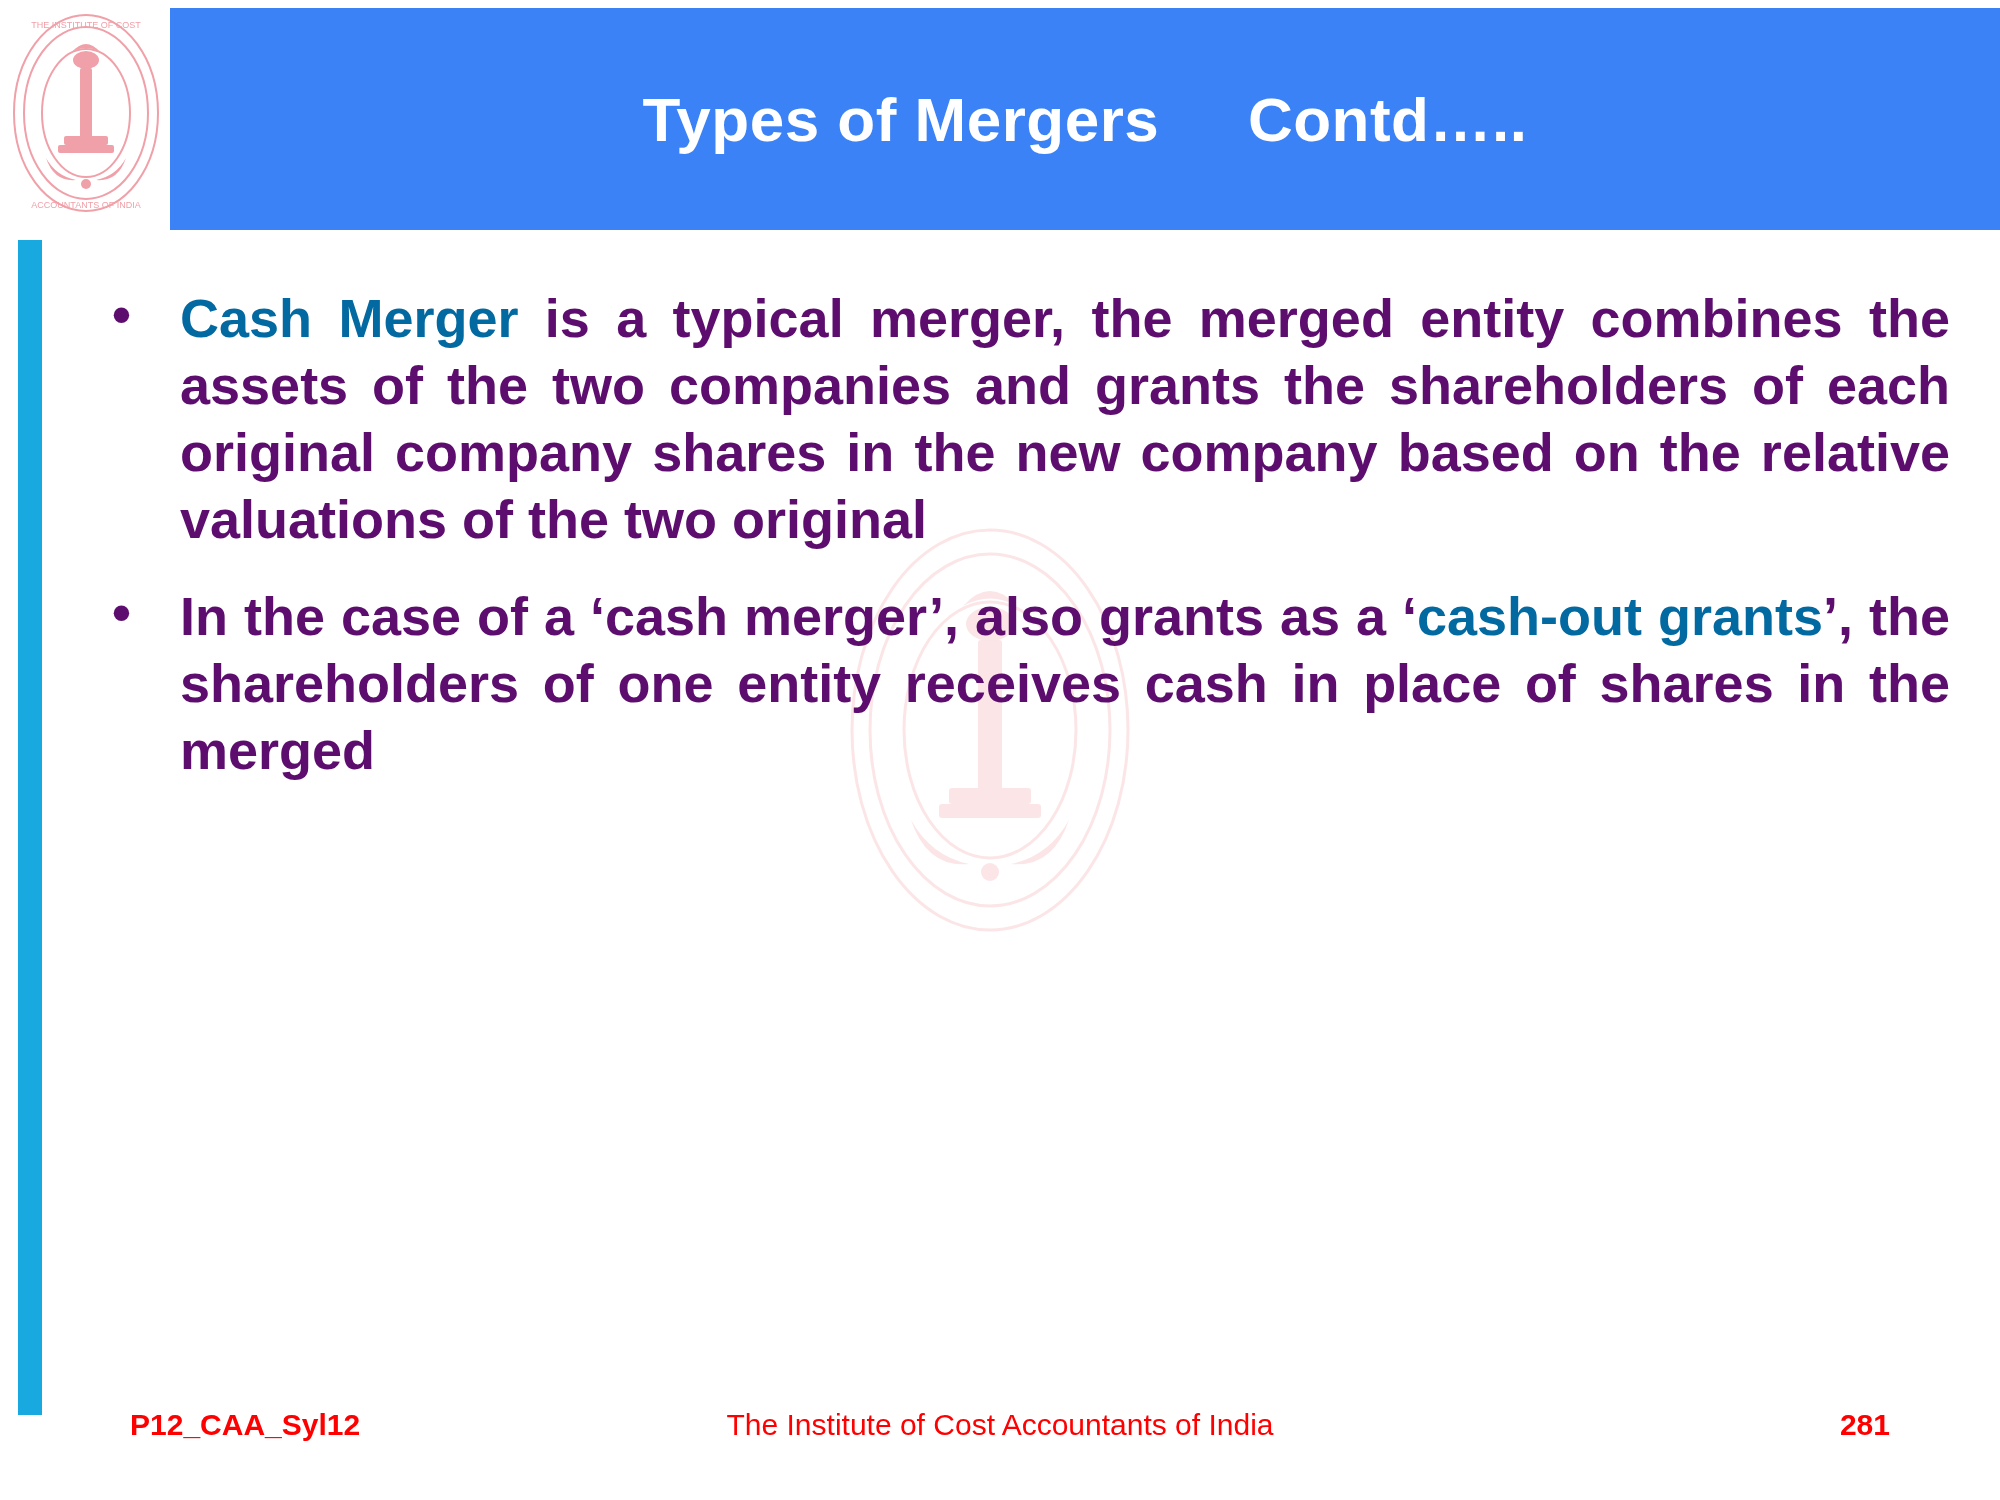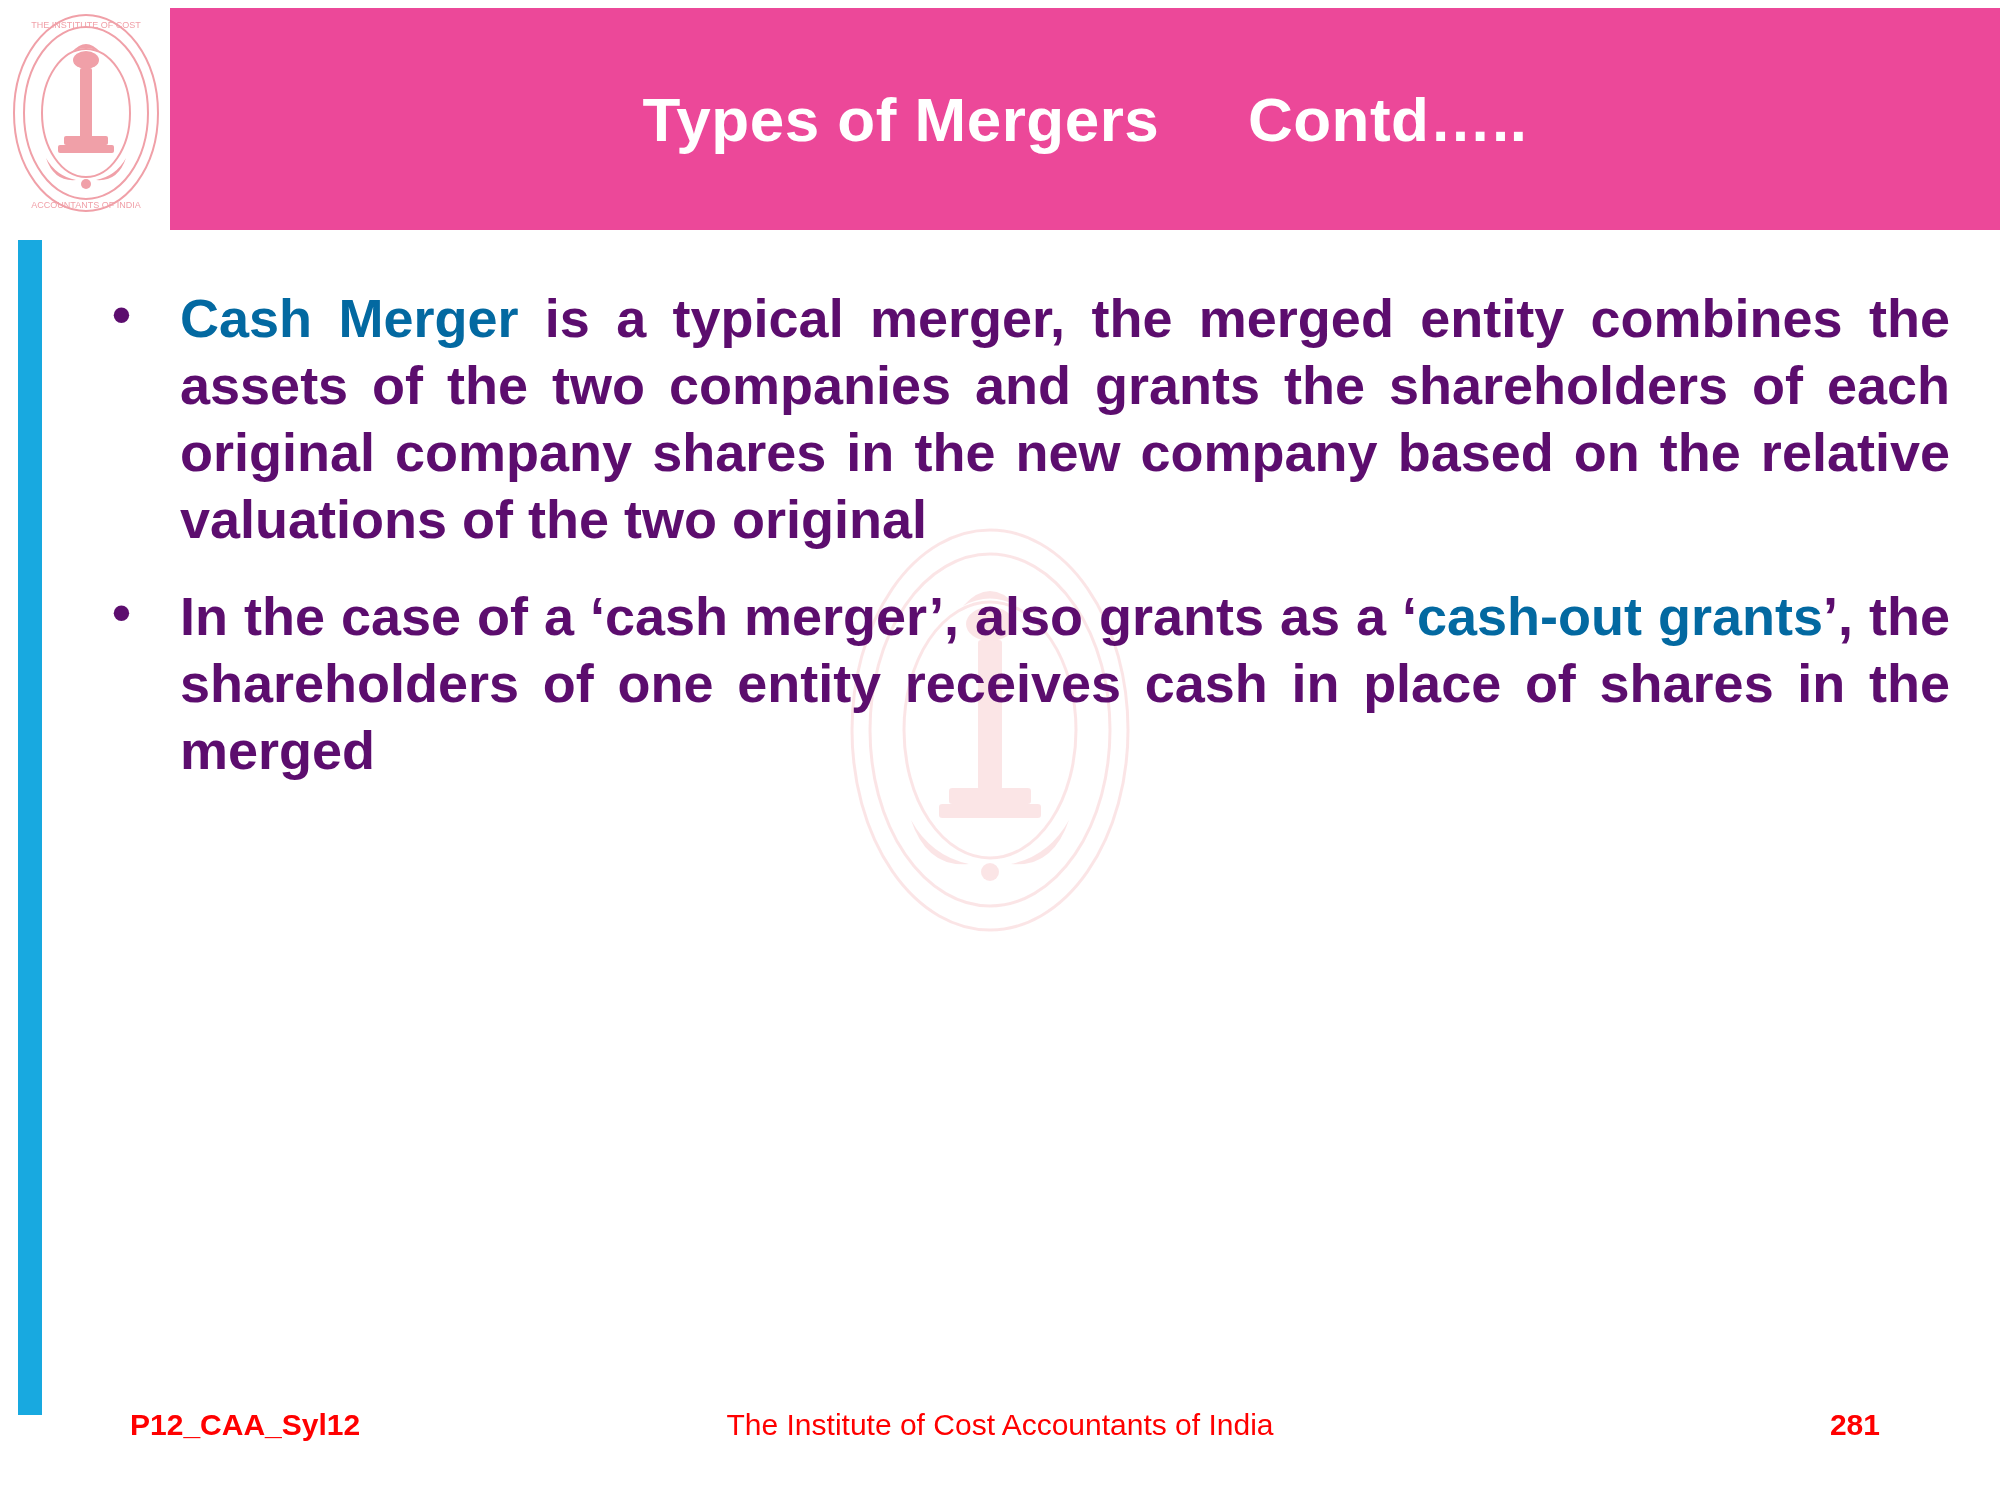--- a/index.html
+++ b/index.html
@@ -15,21 +15,21 @@
     position: relative;
   }
 
   
   .header-band {
     position: absolute;
     left: 170px;
     top: 8px;
     width: 1830px;
     height: 222px;
-    background: #ec4899;
+    background: #3b82f6;
     display: flex;
     align-items: center;
     justify-content: center;
   }
   .header-title {
     color: #ffffff;
     font-size: 62px;
     font-weight: bold;
     letter-spacing: 0.5px;
     white-space: pre;
@@ -126,21 +126,21 @@
     left: 0;
     top: 0;
     width: 2000px;
     text-align: center;
     color: #ff0000;
     font-size: 30px;
     font-weight: normal;
   }
   .footer-right {
     position: absolute;
-    right: 120px;
+    right: 110px;
     top: 0;
     color: #ff0000;
     font-size: 30px;
     font-weight: bold;
     text-align: center;
   }
 </style>
 </head>
 <body>
 

